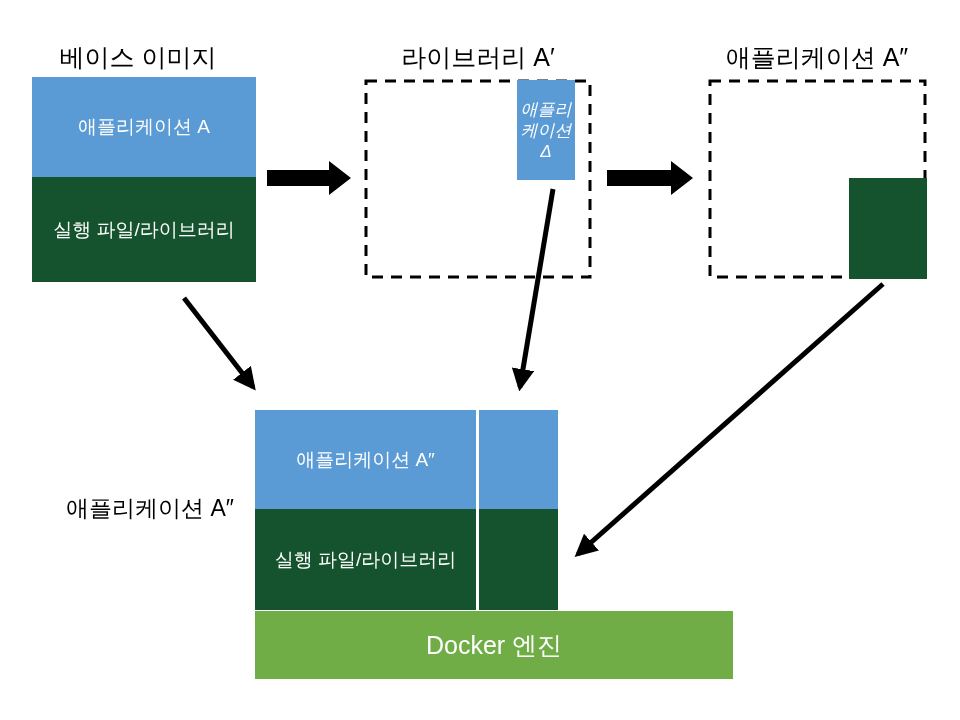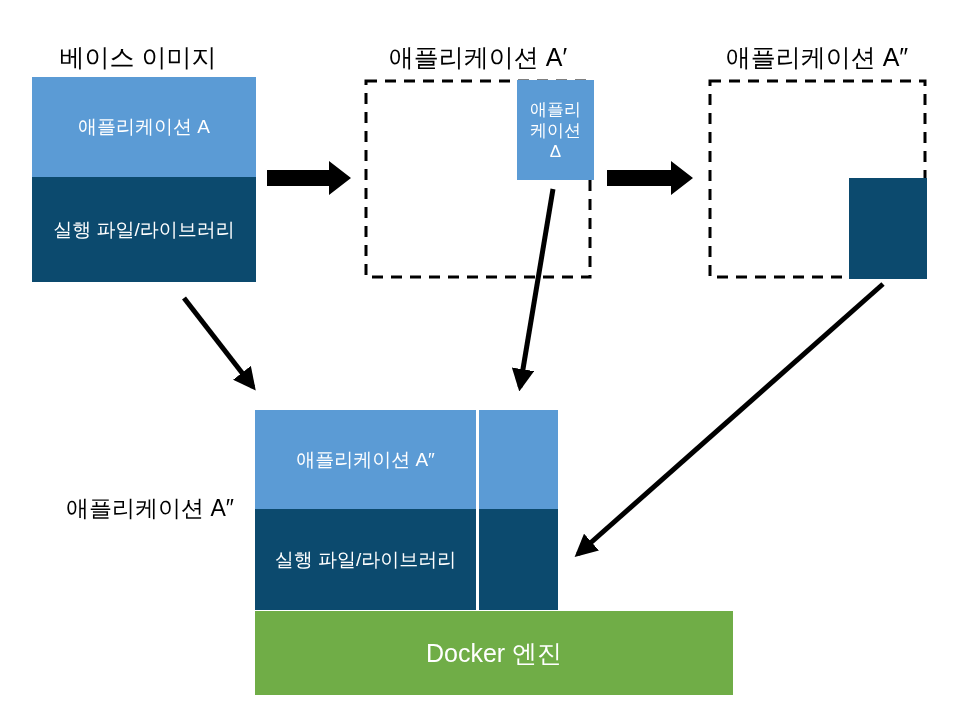--- a/index.html
+++ b/index.html
@@ -17,51 +17,51 @@
 
   .section-title {
     position: absolute; top: 43px; height: 28px; line-height: 28px;
     font-size: 25px; color: #000000; text-align: center; white-space: nowrap;
   }
   .layer {
     display: flex; align-items: center; justify-content: center;
     color: #ffffff; font-size: 19px; white-space: nowrap;
   }
   .blue   { background: #5b9bd5; }
-  .orange { background: #0c4a6e; }
+  .orange { background: #14532d; }
   .green  { background: #70ad47; }
 
   
   .base-box   { left: 26px;  top: 77px;  width: 224px; height: 205px; margin-left: 6px; }
   .base-app   { width: 224px; height: 100px; }
   .base-lib   { width: 224px; height: 105px; }
 
   
   .delta-box {
-    left: 517px; top: 80px; width: 77px; height: 100px;
+    left: 517px; top: 80px; width: 58px; height: 100px;
     display: flex; flex-direction: column; align-items: center; justify-content: center;
-    color: #ffffff; font-size: 17px; line-height: 21px; text-align: center;
+    color: #ffffff; font-size: 17px; line-height: 21px; text-align: center; font-style: italic;
   }
 
   
   .patch-box { left: 849px; top: 178px; width: 78px; height: 101px; }
 
   
   .result-label {
     left: 30px; top: 494px; width: 240px; height: 28px; line-height: 28px;
     font-size: 23px; color: #000000; text-align: center; white-space: nowrap;
   }
   .stack-main   { left: 255px; top: 410px; width: 221px; height: 200px; }
   .stack-narrow { left: 479px; top: 410px; width: 79px;  height: 200px; }
   .stack-app-main { width: 221px; height: 99px; }
   .stack-lib-main { width: 221px; height: 101px; }
   .stack-app-narrow { width: 79px; height: 99px; }
   .stack-lib-narrow { width: 79px; height: 101px; }
   .engine-bar {
-    left: 255px; top: 611px; width: 478px; height: 84px;
+    left: 255px; top: 611px; width: 478px; height: 68px;
     font-size: 25px;
   }
 </style>
 </head>
 <body>
 
 <div class="canvas">
 
   <svg class="connectors" viewBox="0 0 960 720" xmlns="http://www.w3.org/2000/svg">
     <defs>
@@ -80,21 +80,21 @@
     <line x1="553" y1="189" x2="520" y2="387" stroke="#000000" stroke-width="5" marker-end="url(#ah)"></line>
     <line x1="883" y1="284" x2="578" y2="554" stroke="#000000" stroke-width="5" marker-end="url(#ah)"></line>
   </svg>
 
   <div class="section-title" style="left:26px; width:224px;">베이스 이미지</div>
   <div class="abs base-box">
     <div class="layer blue base-app">애플리케이션 A</div>
     <div class="layer orange base-lib">실행 파일/라이브러리</div>
   </div>
 
-  <div class="section-title" style="left:364px; width:228px;">애플리케이션 A′</div>
+  <div class="section-title" style="left:364px; width:228px;">라이브러리 A′</div>
   <div class="abs delta-box blue">
     <span>애플리</span>
     <span>케이션</span>
     <span>Δ</span>
   </div>
 
   <div class="section-title" style="left:708px; width:218px;">애플리케이션 A″</div>
   <div class="abs patch-box orange"></div>
 
   <div class="abs result-label">애플리케이션 A″</div>

